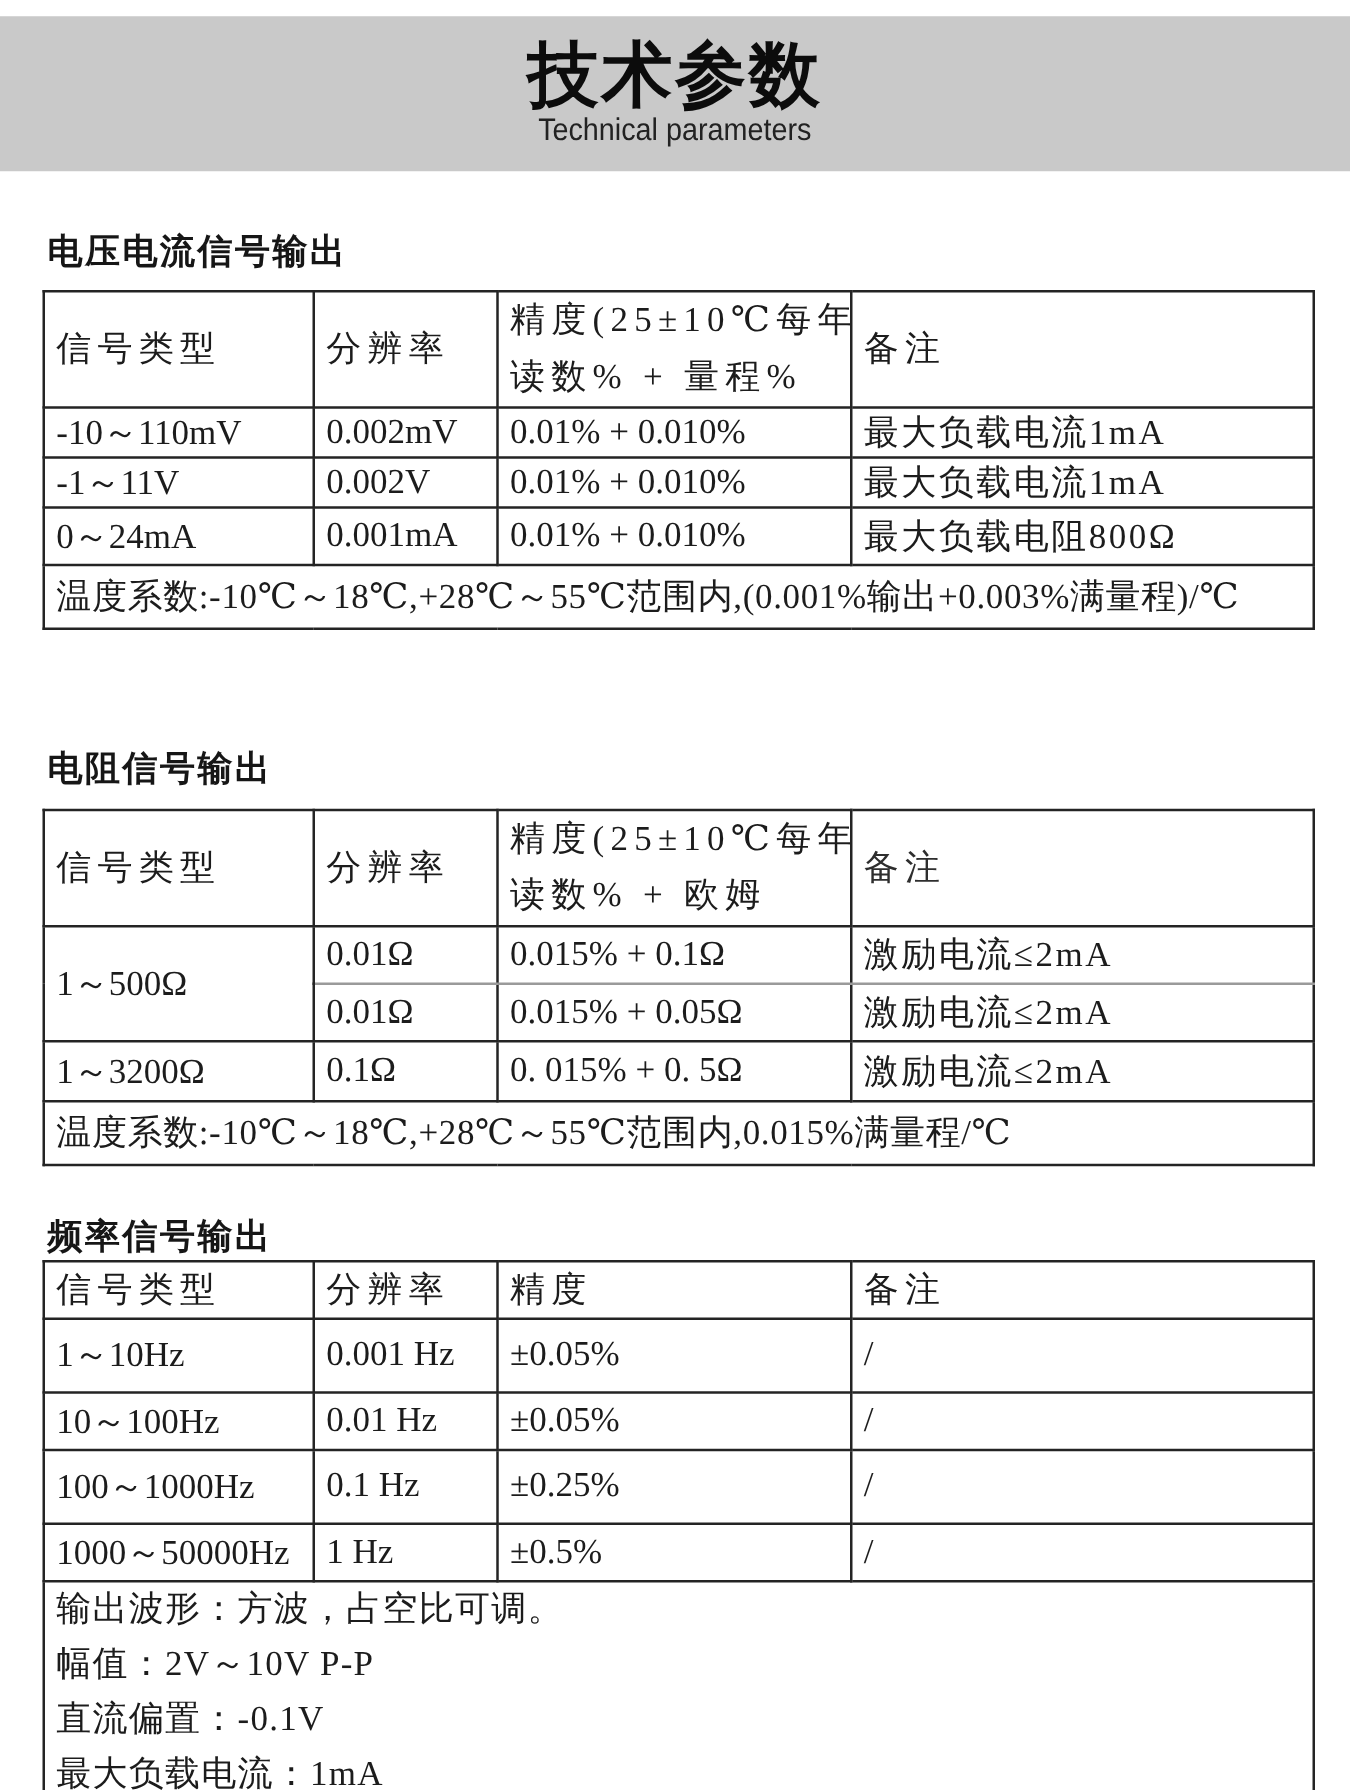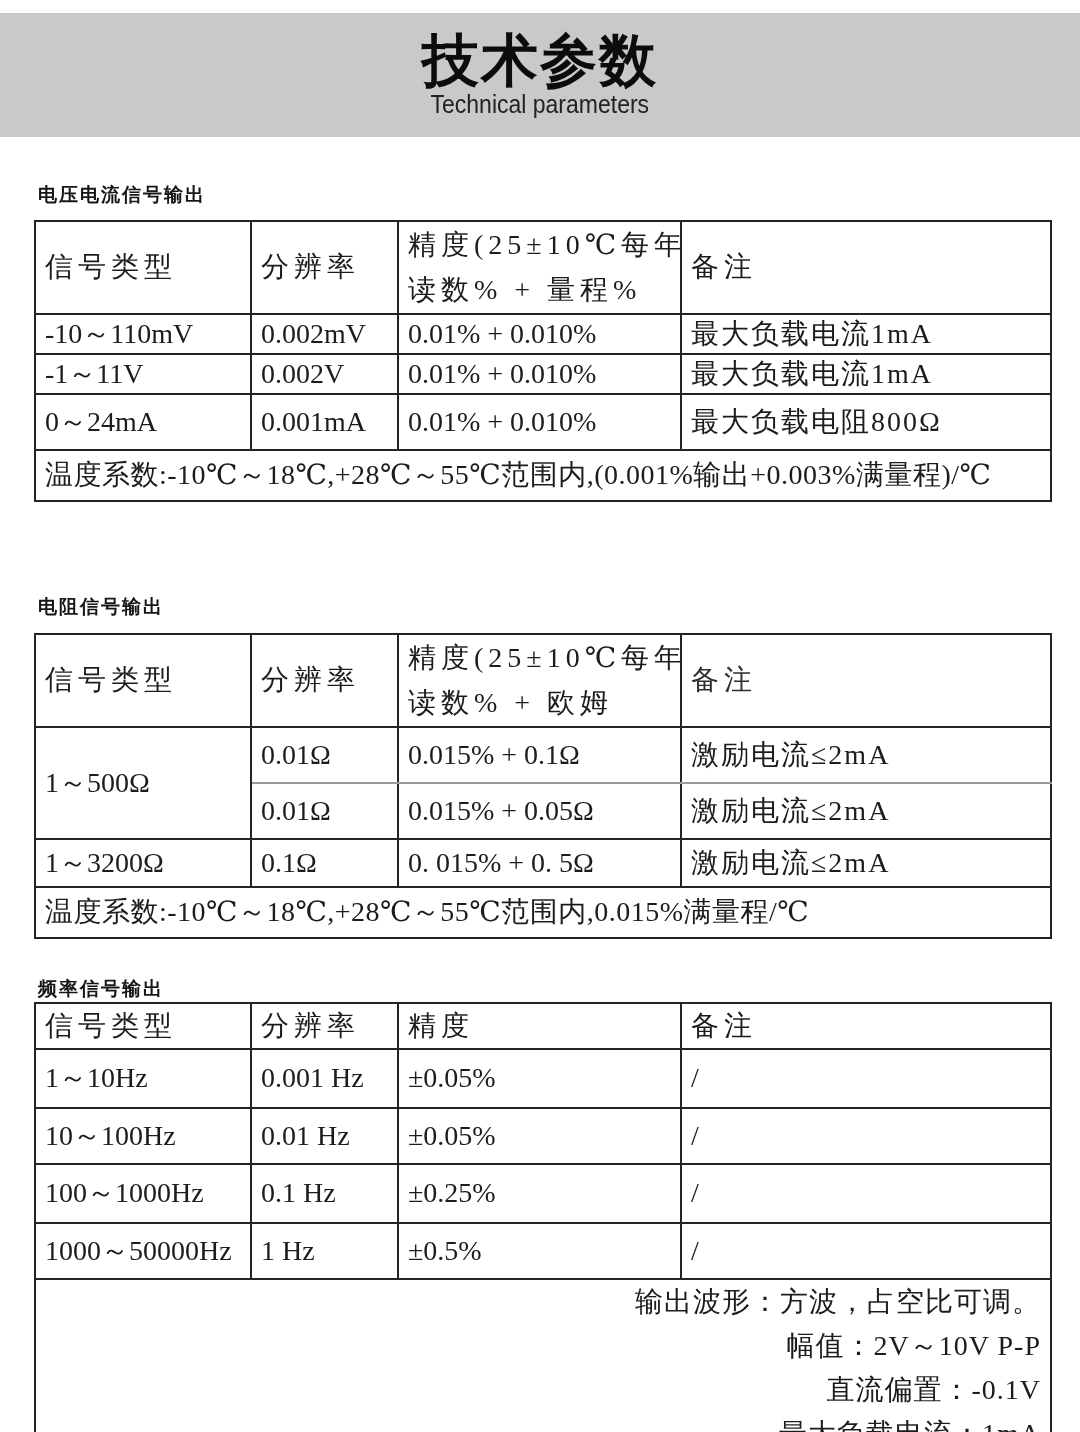--- a/index.html
+++ b/index.html
@@ -35,21 +35,21 @@
     font-size: 25px;
     line-height: 1.1;
     color: #222;
     letter-spacing: 0px;
     transform: scaleX(0.92);
   }
   
   .content { margin: 0 30px 0 34px; }
   .sec-title {
     font-weight: 600;
-    font-size: 19px;
+    font-size: 28px;
     letter-spacing: 2px;
     color: #161616;
     padding-left: 4px;
   }
   .sec-title.first { margin-top: 45px; margin-bottom: 12px; }
   .sec-title.second { margin-top: 92px; margin-bottom: 13px; }
   .sec-title.third { margin-top: 37px; }
   
   table.spec {
     border-collapse: collapse;
@@ -74,38 +74,38 @@
   table.spec th { letter-spacing: 5px; }
   th.acc-h { letter-spacing: 0; font-size: 27px; padding-right: 2px; }
   th.acc-h div { line-height: 1.62; }
   .center { text-align: left; }
   .light { letter-spacing: 6px; color: #2e2e2e; font-size: 26px; }
   td.zh { letter-spacing: 2px; }
   tr.hrow2 { height: 91px; }   
   tr.hrow2b { height: 93px; }
   tr.hrow1 { height: 46px; }   
   tr.r45 { height: 34px; }
-  tr.r46 { height: 56px; }
+  tr.r46 { height: 46px; }
   tr.r47 { height: 59px; }
   tr.r48 { height: 48px; }
   tr.frow { height: 51px; }
   td.footnote {
     letter-spacing: 0.5px;
     padding-left: 8px;
     white-space: nowrap;
   }
   
   tr.sub1 td.subline { border-bottom: 2px solid #9a9a9a; }
   tr.sub2 td { border-top: 2px solid #9a9a9a; }
   
   td.notes {
     padding: 3px 9px 0 8px;
     vertical-align: top;
   }
-  td.notes div { line-height: 44px; letter-spacing: 1px; text-align: right; }
+  td.notes div { line-height: 44px; letter-spacing: 1px; }
   .slash { font-size: 30px; }
 </style>
 </head>
 <body>
 
 <div class="band">
   <div class="page-title">技术参数</div>
   <div class="page-subtitle">Technical parameters</div>
 </div>
 

